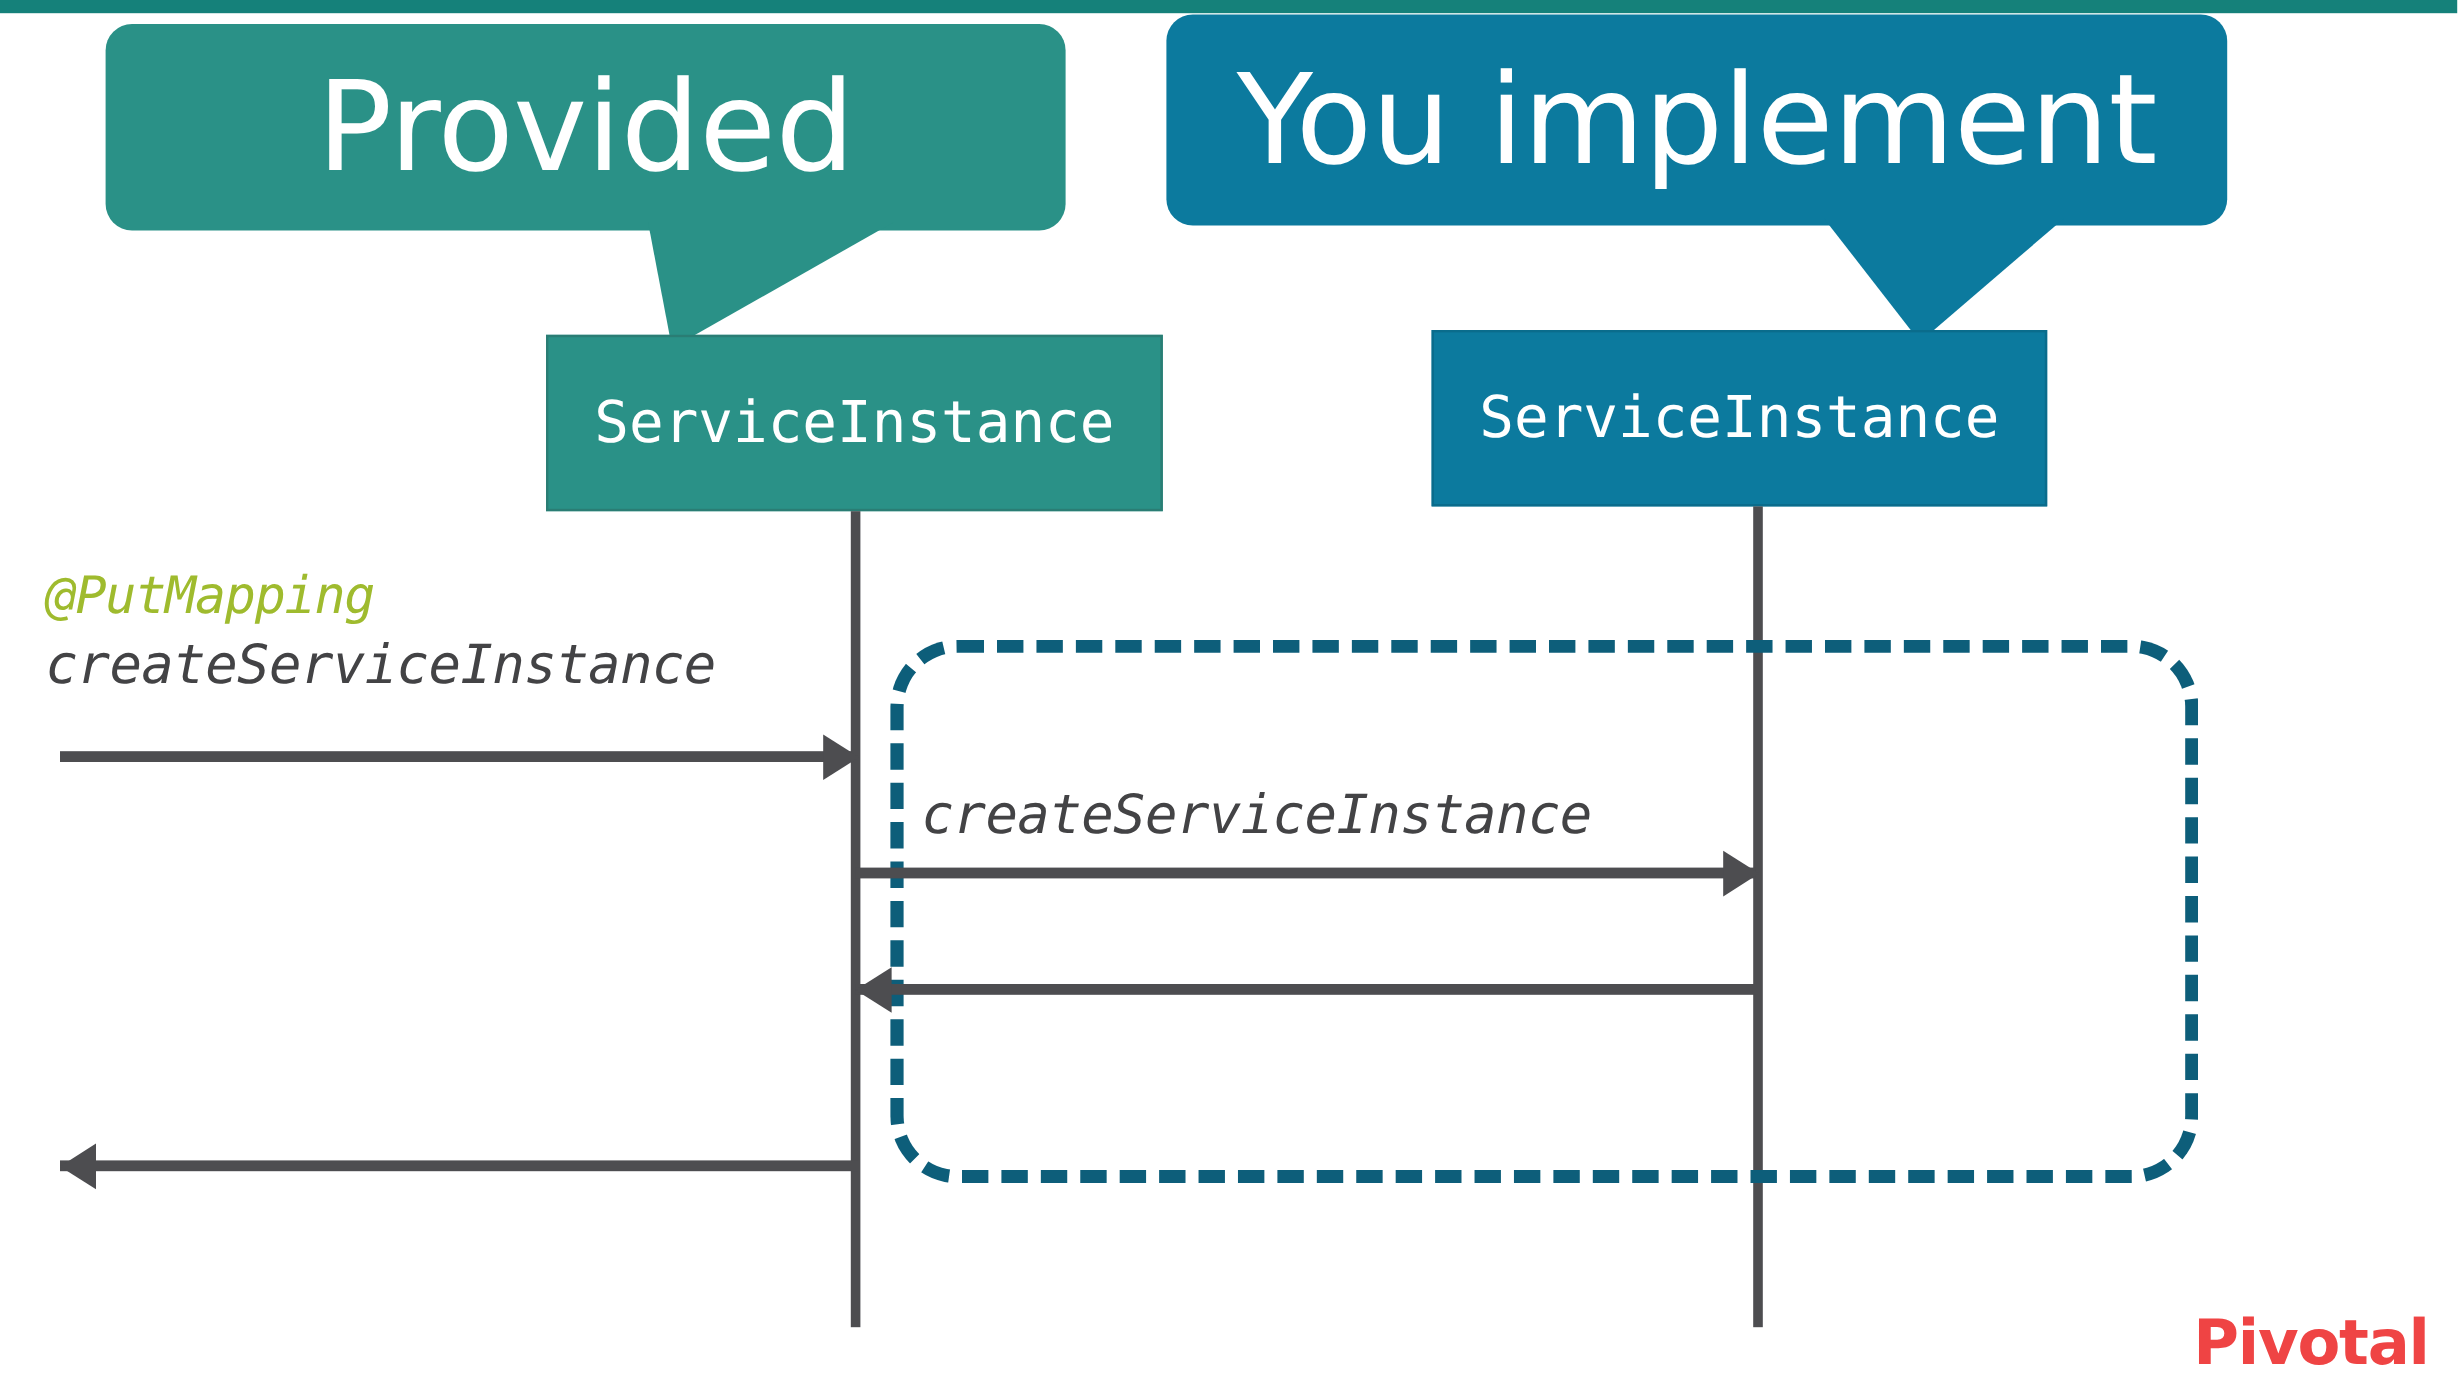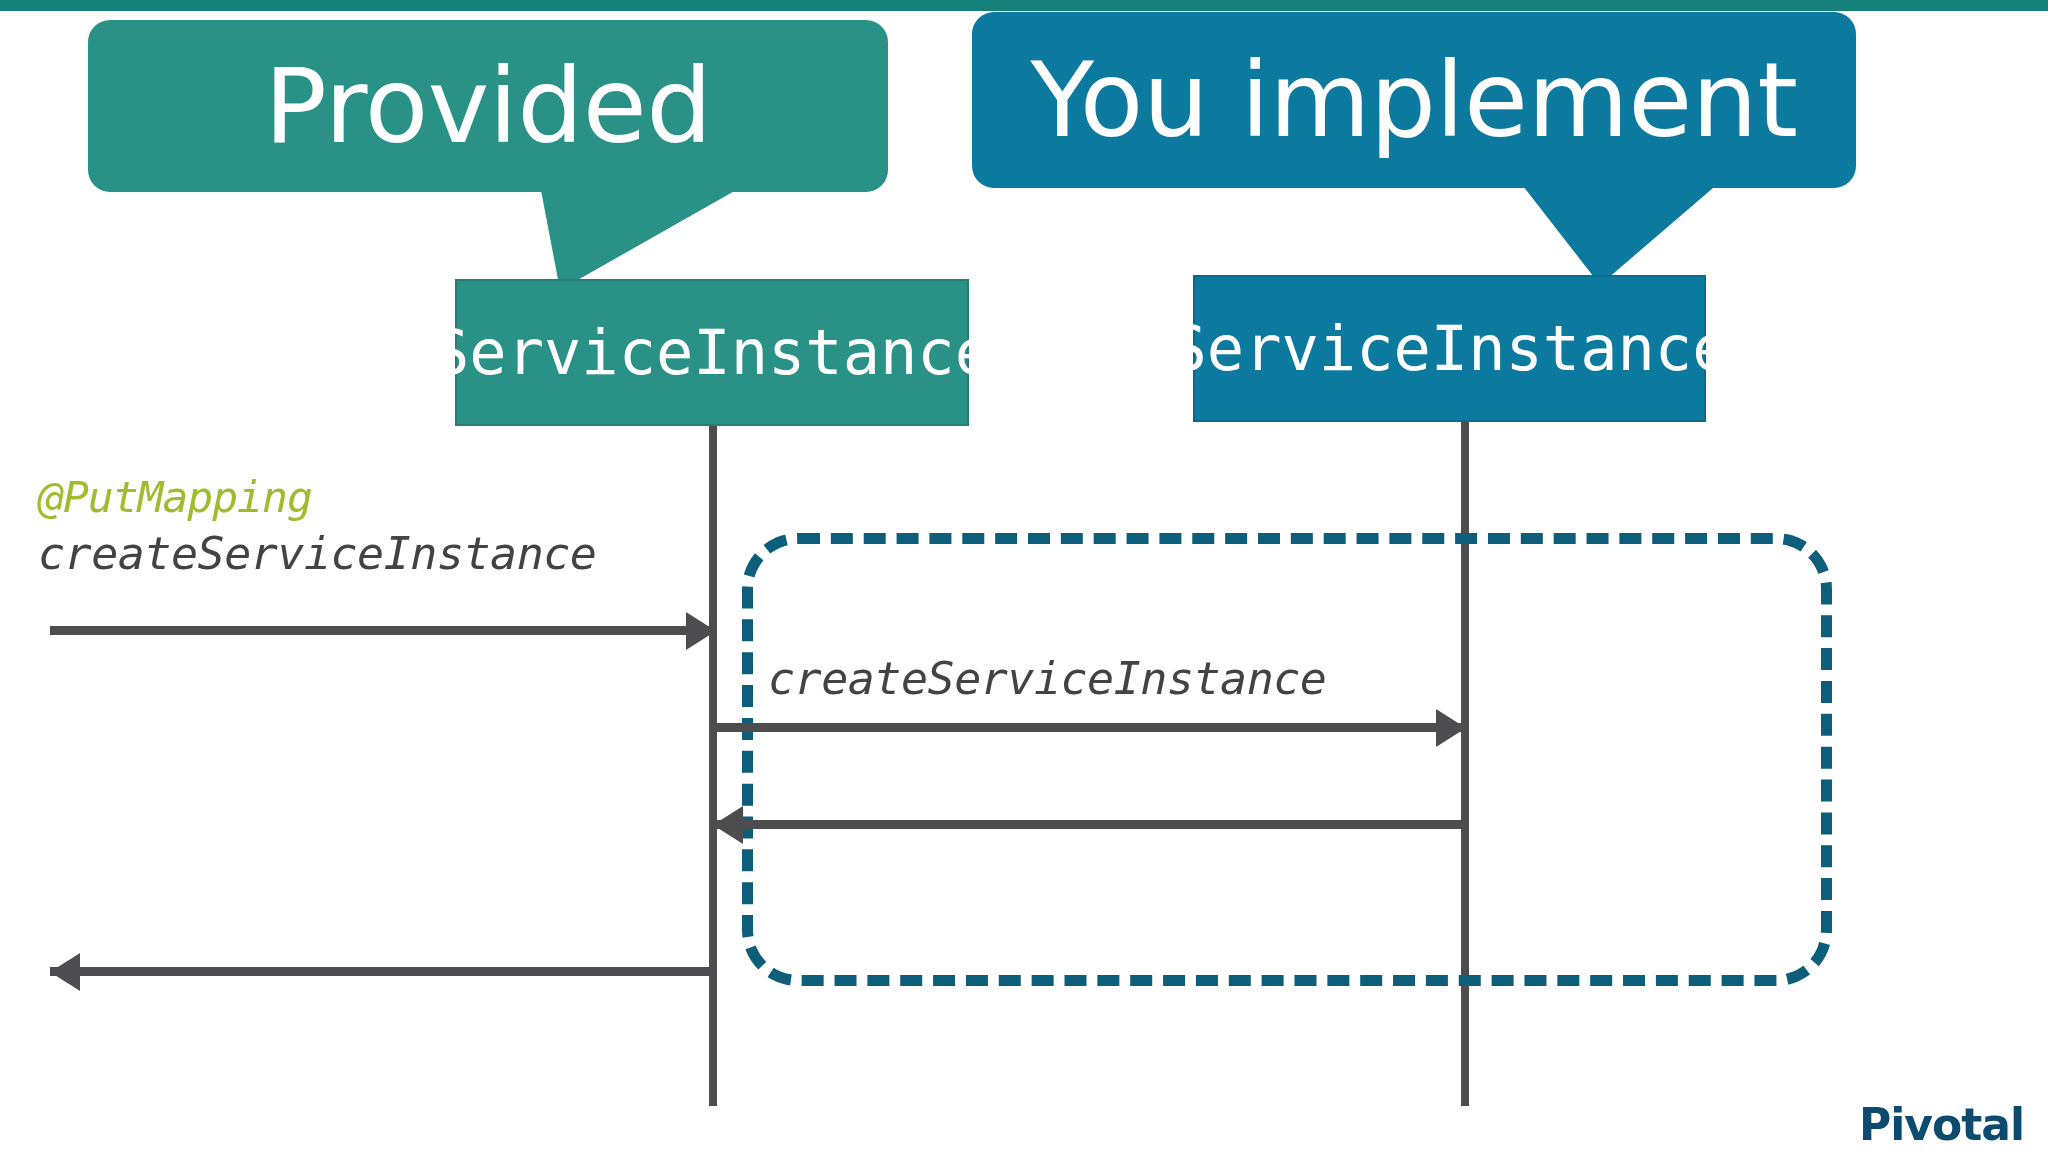--- a/index.html
+++ b/index.html
@@ -62,21 +62,21 @@
 
   
   .participant {
     position: absolute;
     display: flex;
     flex-direction: column;
     align-items: center;
     justify-content: center;
     color: #ffffff;
     font-family: "DejaVu Sans Mono", monospace;
-    font-size: 62px;
+    font-size: 48px;
     line-height: 1.12;
     text-align: center;
     box-sizing: border-box;
     gap: 15px;
   }
   .participant-controller {
     left: 455px;
     top: 279px;
     width: 514px;
     height: 147px;
@@ -156,23 +156,23 @@
     color: #434345;
     letter-spacing: -0.5px;
   }
 
   
   .brand {
     position: absolute;
     right: 24px;
     bottom: 2px;
     font-family: "DejaVu Sans", sans-serif;
-    font-size: 44px;
+    font-size: 52px;
     font-weight: bold;
-    color: #0c4a6e;
+    color: #ef4444;
     letter-spacing: -1px;
   }
 </style>
 </head>
 <body>
 
 <div id="slide">
 
   <div class="top-bar"></div>
 

